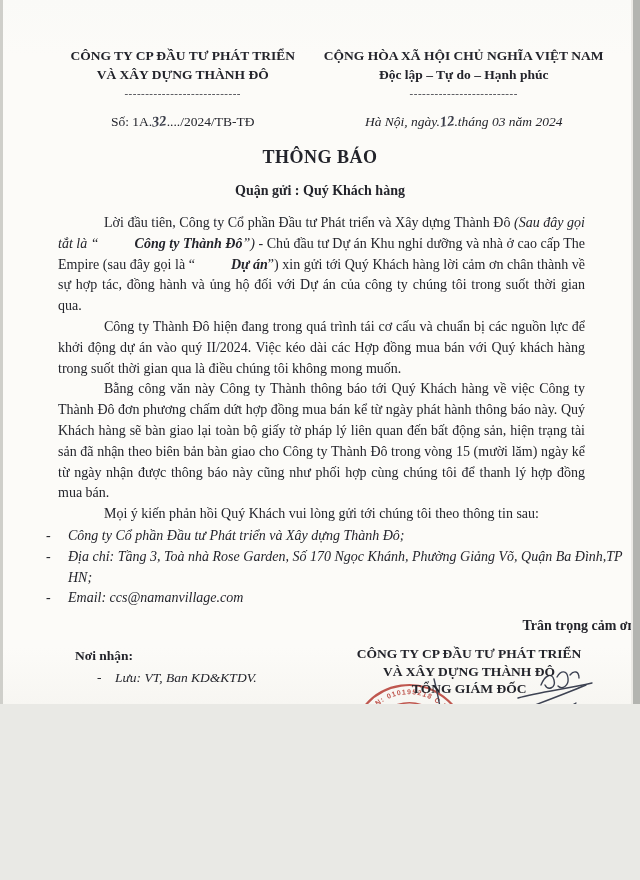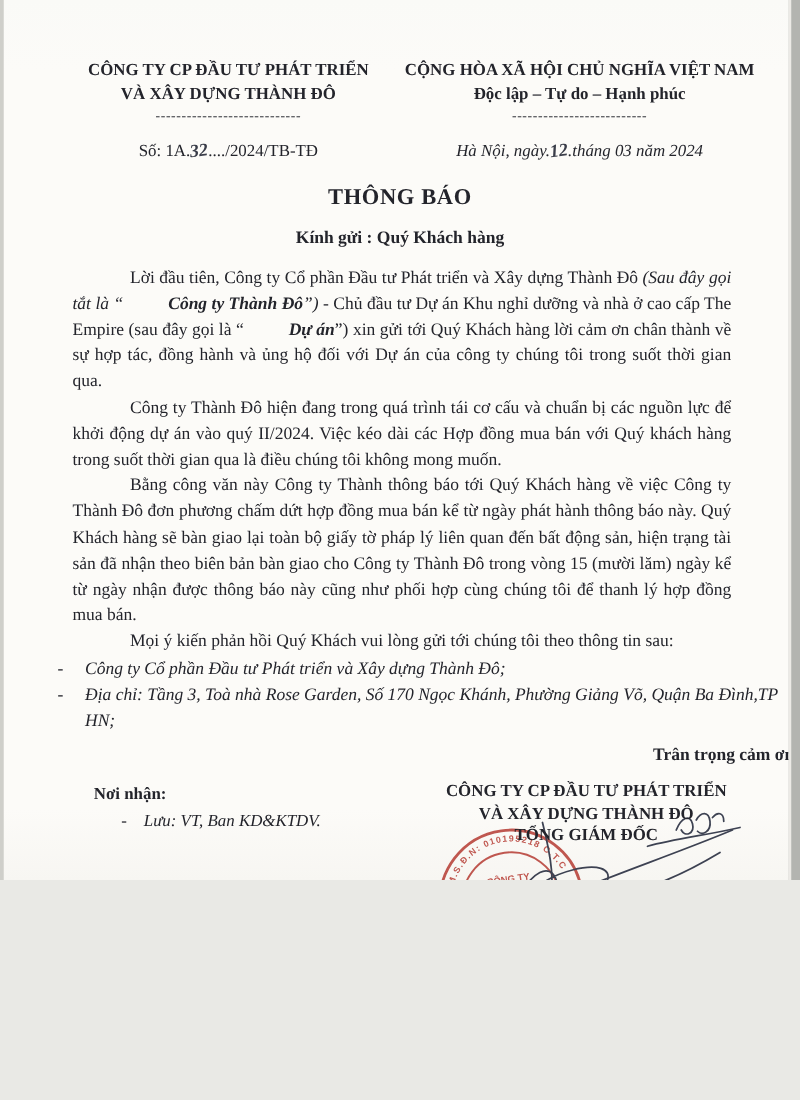--- a/index.html
+++ b/index.html
@@ -56,32 +56,33 @@
     </div>
     <div class="hdr-right">
       <div class="hdr-line">CỘNG HÒA XÃ HỘI CHỦ NGHĨA VIỆT NAM</div>
       <div class="hdr-line">Độc lập – Tự do – Hạnh phúc</div>
       <div class="divider">--------------------------</div>
       <div class="date-line"><span>Hà Nội, ngày.</span><span class="hand">12</span><span>.tháng 03 năm 2024</span></div>
     </div>
   </div>
 
   <div class="doc-title">THÔNG BÁO</div>
-  <div class="salutation">Kính gửi : Quý Khách hàng</div>
+  <div class="salutation">Quận gửi : Quý Khách hàng</div>
 
   <div class="body-text" id="paragraphs">
       <p class="para"><span>Lời đầu tiên, Công ty Cổ phần Đầu tư Phát triển và Xây dựng Thành Đô </span><span class="i">(Sau đây gọi tắt là “</span><span class="bi">Công ty Thành Đô</span><span class="i">”)</span><span> - Chủ đầu tư Dự án Khu nghỉ dưỡng và nhà ở cao cấp The Empire (sau đây gọi là “</span><span class="bi">Dự án</span><span>”) xin gửi tới Quý Khách hàng lời cảm ơn chân thành về sự hợp tác, đồng hành và ủng hộ đối với Dự án của công ty chúng tôi trong suốt thời gian qua.</span></p>
       <p class="para"><span>Công ty Thành Đô hiện đang trong quá trình tái cơ cấu và chuẩn bị các nguồn lực để khởi động dự án vào quý II/2024. Việc kéo dài các Hợp đồng mua bán với Quý khách hàng trong suốt thời gian qua là điều chúng tôi không mong muốn.</span></p>
       <p class="para"><span>Bằng công văn này Công ty Thành thông báo tới Quý Khách hàng về việc Công ty Thành Đô đơn phương chấm dứt hợp đồng mua bán kể từ ngày phát hành thông báo này. Quý Khách hàng sẽ bàn giao lại toàn bộ giấy tờ pháp lý liên quan đến bất động sản, hiện trạng tài sản đã nhận theo biên bản bàn giao cho Công ty Thành Đô trong vòng 15 (mười lăm) ngày kể từ ngày nhận được thông báo này cũng như phối hợp cùng chúng tôi để thanh lý hợp đồng mua bán.</span></p>
       <p class="para"><span>Mọi ý kiến phản hồi Quý Khách vui lòng gửi tới chúng tôi theo thông tin sau:</span></p>
     </div>
 
   <ul class="contact-list">
     <li>Công ty Cổ phần Đầu tư Phát triển và Xây dựng Thành Đô;</li>
     <li>Địa chỉ: Tầng 3, Toà nhà Rose Garden, Số 170 Ngọc Khánh, Phường Giảng Võ, Quận Ba Đình,TP HN;</li>
+    <li>Email: ccs@namanvillage.com</li>
   </ul>
 
   <div class="closing">Trân trọng cảm ơn!</div>
 
   <div class="doc-footer">
     <div class="noi-nhan">
       <div class="nn-label">Nơi nhận:</div>
       <ul class="nn-list">
         <li>Lưu: VT, Ban KD&amp;KTDV.</li>
       </ul>

